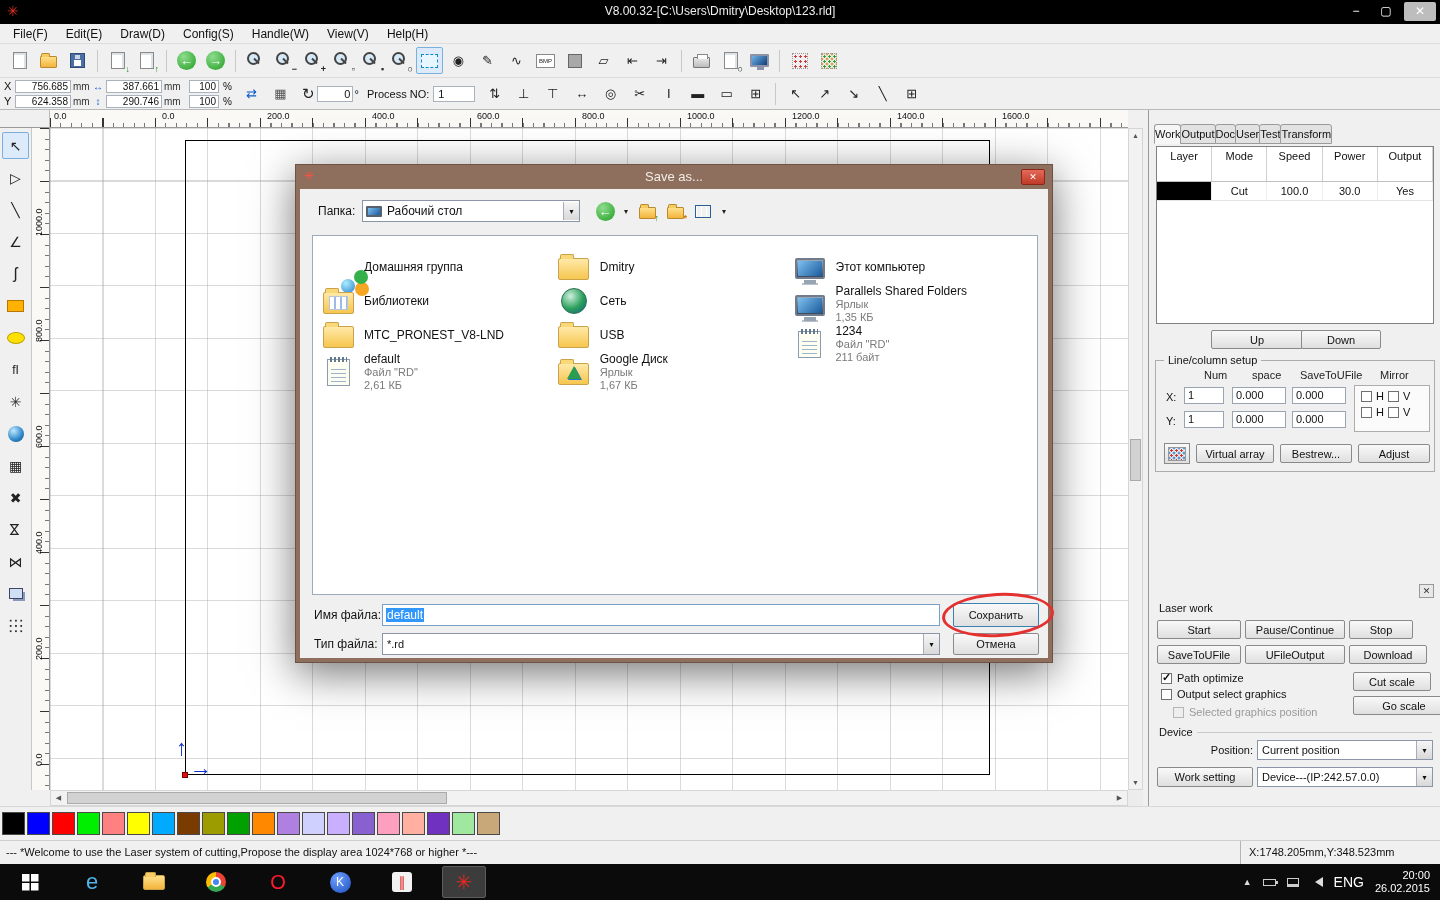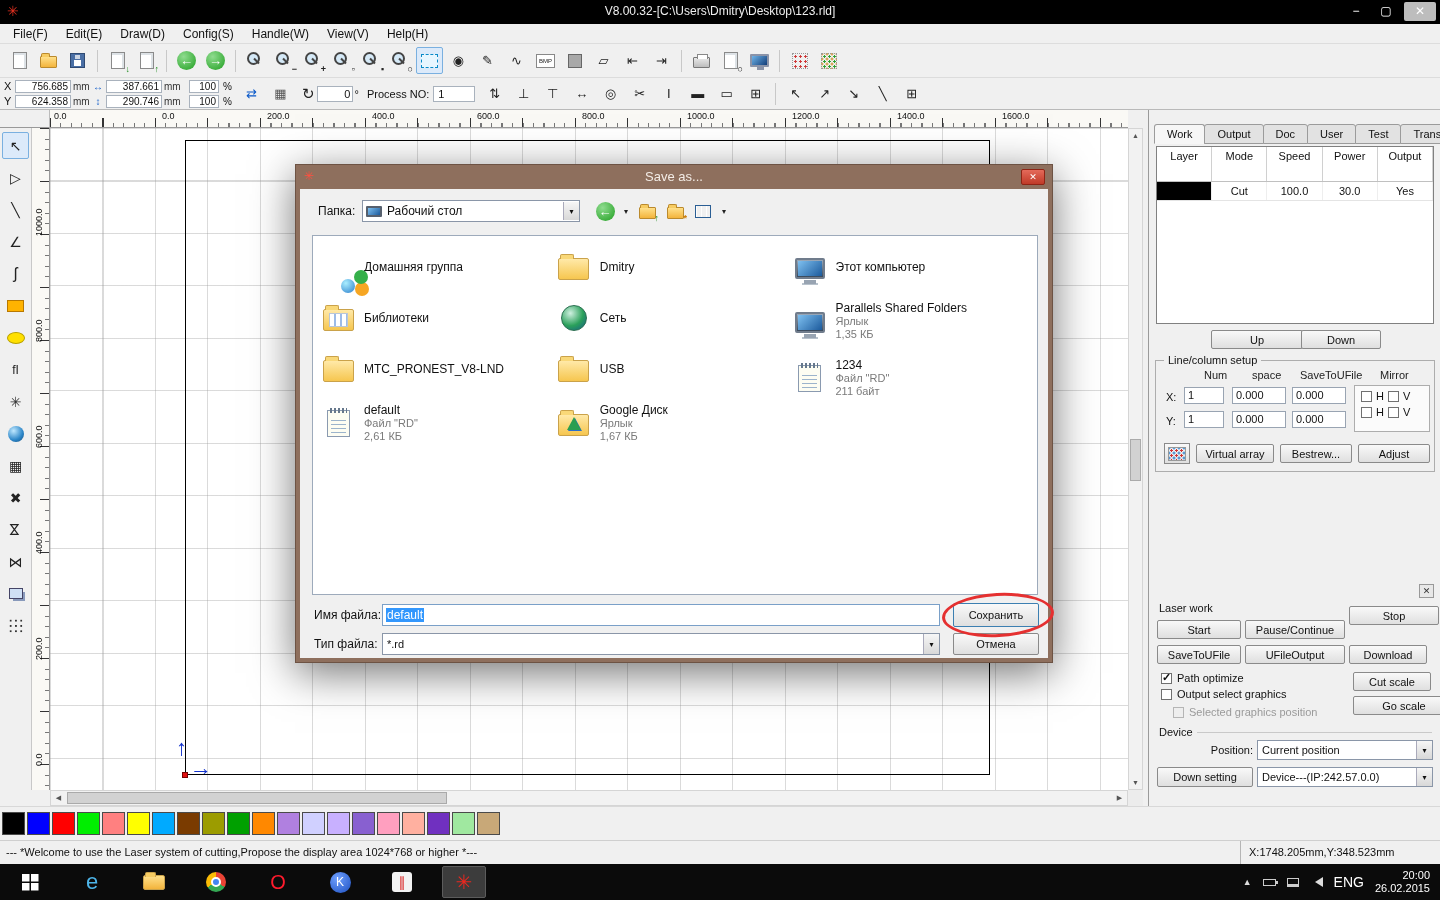--- a/index.html
+++ b/index.html
@@ -92,21 +92,21 @@
   .sc-arrow{position:absolute;font-size:7px;color:#555;width:13px;height:13px;display:flex;align-items:center;justify-content:center}
   #vs-up{top:0;left:0}#vs-down{bottom:0;left:0}
   #hs-left{left:1px;top:0}#hs-right{right:1px;top:0}
   #vs-thumb{position:absolute;left:1px;top:310px;width:11px;height:42px;background:#d2d2d2;border:1px solid #aaa}
   #hs-thumb{position:absolute;left:16px;top:1px;width:380px;height:12px;background:#d2d2d2;border:1px solid #aaa}
   #scroll-corner{position:absolute;left:1128px;top:790px;width:15px;height:16px;background:#ececec}
 
   
   #right-panel{position:absolute;left:1148px;top:110px;width:292px;height:698px;background:#f0f0f0;border-left:1px solid #9a9a9a}
   #rp-tabs{position:absolute;left:5px;top:14px;display:flex}
-  .tab{padding:3px 12px;font-size:11px;border:1px solid #9b9b9b;background:#e2e2e2;border-radius:3px 3px 0 0;margin-right:-1px}
+  .tab{padding:3px 0;font-size:11px;border:1px solid #9b9b9b;background:#e2e2e2;border-radius:3px 3px 0 0;margin-right:-1px}
   .tab.active{background:#f6f6f6;border-bottom-color:#f6f6f6}
   #layer-table{position:absolute;left:7px;top:36px;width:278px;height:178px;background:#fff;border:1px solid #808080}
   .lt-head{display:flex;height:35px;border-bottom:1px solid #c0c0c0}
   .lt-hcell{flex:1;font-size:11px;text-align:center;line-height:19px;border-right:1px solid #d0d0d0}
   .lt-row{display:flex;height:19px;border-bottom:1px solid #e4e4e4}
   .lt-cell{flex:1;font-size:11px;text-align:center;line-height:19px;border-right:1px solid #eee;overflow:hidden}
   .btn{position:absolute;display:flex;align-items:center;justify-content:center;background:linear-gradient(#f9f9f9,#dfdfdf);border:1px solid #8a8a8a;border-radius:2px;font-size:11px;height:19px}
   #up-btn{left:62px;top:220px;width:92px}
   #down-btn{left:152px;top:220px;width:80px}
   .group{position:absolute;border:1px solid #adadad}
@@ -126,21 +126,21 @@
   .cb-label{font-size:11px}
   .ibtn{position:absolute;display:flex;align-items:center;justify-content:center;background:linear-gradient(#f9f9f9,#dfdfdf);border:1px solid #8a8a8a}
   #va-iconbtn{left:8px;top:82px;width:26px;height:21px}
   #va-btn{left:40px;top:83px;width:78px}
   #bestrew-btn{left:124px;top:83px;width:72px}
   #adjust-btn{left:202px;top:83px;width:72px}
   #lw-close{position:absolute;right:6px;top:474px;width:15px;height:14px;border:1px solid #999;background:#e8e8e8;font-size:9px;display:flex;align-items:center;justify-content:center;color:#333}
   #lw-title{position:absolute;left:10px;top:492px;font-size:11px}
   #start-btn{left:8px;top:510px;width:84px}
   #pause-btn{left:96px;top:510px;width:100px}
-  #stop-btn{left:200px;top:496px;width:90px}
+  #stop-btn{left:200px;top:510px;width:64px}
   #saveu-btn{left:8px;top:535px;width:84px}
   #ufile-btn{left:96px;top:535px;width:100px}
   #download-btn{left:200px;top:535px;width:78px}
   .cbrow{position:absolute;display:flex;align-items:center;gap:5px}
   #cb-path{left:12px;top:562px}
   #cb-outsel{left:12px;top:578px}
   #cb-selpos{left:24px;top:596px;color:#9a9a9a}
   #cb-selpos .cb{border-color:#b5b5b5;background:#eee}
   #cb-selpos .cb-label{color:#9a9a9a}
   #cutscale-btn{left:204px;top:562px;width:78px}
@@ -193,21 +193,21 @@
   #dlg-body{position:absolute;left:4px;right:4px;top:24px;bottom:4px;background:#f0f0f0}
   #dlg-folder-label{position:absolute;left:18px;top:15px;font-size:12px}
   #dlg-combo{position:absolute;left:62px;top:11px;width:218px;height:22px;background:#fff;border:1px solid #8a96a8;display:flex;align-items:center;padding-left:3px}
   .mini-computer{width:16px;height:11px;background:linear-gradient(135deg,#7ec0f0,#1c5a9c);border:2px solid #56606e;border-radius:1px;margin-right:5px;flex:none}
   #dlg-combo .dd-text{font-size:12px}
   #dlg-nav{position:absolute;left:292px;top:10px;display:flex;align-items:center;gap:2px}
   .nav-btn{width:26px;height:24px;position:relative;display:flex;align-items:center;justify-content:center;border:1px solid transparent;border-radius:2px}
   .nav-btn.slim{width:12px}
   #file-list{position:absolute;left:12px;top:46px;width:726px;height:360px;background:#fff;border:1px solid #9daabb;overflow:hidden}
   #file-columns{display:flex;padding:14px 8px}
-  .file-col{width:33.3%;display:flex;flex-direction:column;gap:17px}
+  .file-col{width:33.3%;display:flex;flex-direction:column;}
   .file-item{display:flex;align-items:center;gap:9px;min-height:34px}
   .ficon{width:34px;height:32px;position:relative;flex:none;display:flex;align-items:center;justify-content:center}
   .ftext{display:flex;flex-direction:column}
   .fname{font-size:12px;line-height:14px}
   .fdetail{font-size:11px;color:#7a7a7a;line-height:13px}
   .fi-folder,.fi-library,.fi-gdrive{width:31px;height:22px;background:linear-gradient(#ffe9a8,#f6c64f);border:1px solid #caa24a;border-radius:2px;position:relative;margin-top:4px}
   .fi-folder::before,.fi-library::before,.fi-gdrive::before{content:"";position:absolute;top:-5px;left:1px;width:12px;height:4px;background:#f9d878;border:1px solid #caa24a;border-bottom:none;border-radius:2px 2px 0 0}
   .fi-library::after{content:"";position:absolute;inset:3px 5px;background:repeating-linear-gradient(90deg,#fff 0 4px,#9cbbe8 4px 6px);border:1px solid #b9c6d8}
   .fi-gdrive::after{content:"";position:absolute;left:8px;top:2px;width:0;height:0;border-left:7px solid transparent;border-right:7px solid transparent;border-bottom:13px solid #2a9e50;filter:drop-shadow(1px 1px 0 #2a6ecc)}
   .fi-homegroup{position:relative}
@@ -629,21 +629,21 @@
   <div class="btn" id="cutscale-btn">Cut scale</div>
   <div class="btn" id="goscale-btn">Go scale</div>
 
   <div id="dev-title">Device</div>
   <div id="dev-line"></div>
   <div id="pos-label">Position:</div>
   <div class="dd" id="pos-dd">
     <span class="dd-text">Current position</span>
     <span class="dd-arrow">▾</span>
   </div>
-  <div class="btn" id="port-btn">Down setting</div>
+  <div class="btn" id="port-btn">Work setting</div>
   <div class="dd" id="dev-dd">
     <span class="dd-text">Device---(IP:242.57.0.0)</span>
     <span class="dd-arrow">▾</span>
   </div>
 </div>
 
 <div id="palette-row">
   <div id="palette">
       <div class="swatch" style="background: rgb(0, 0, 0);"></div>
       <div class="swatch" style="background: rgb(0, 0, 255);"></div>

